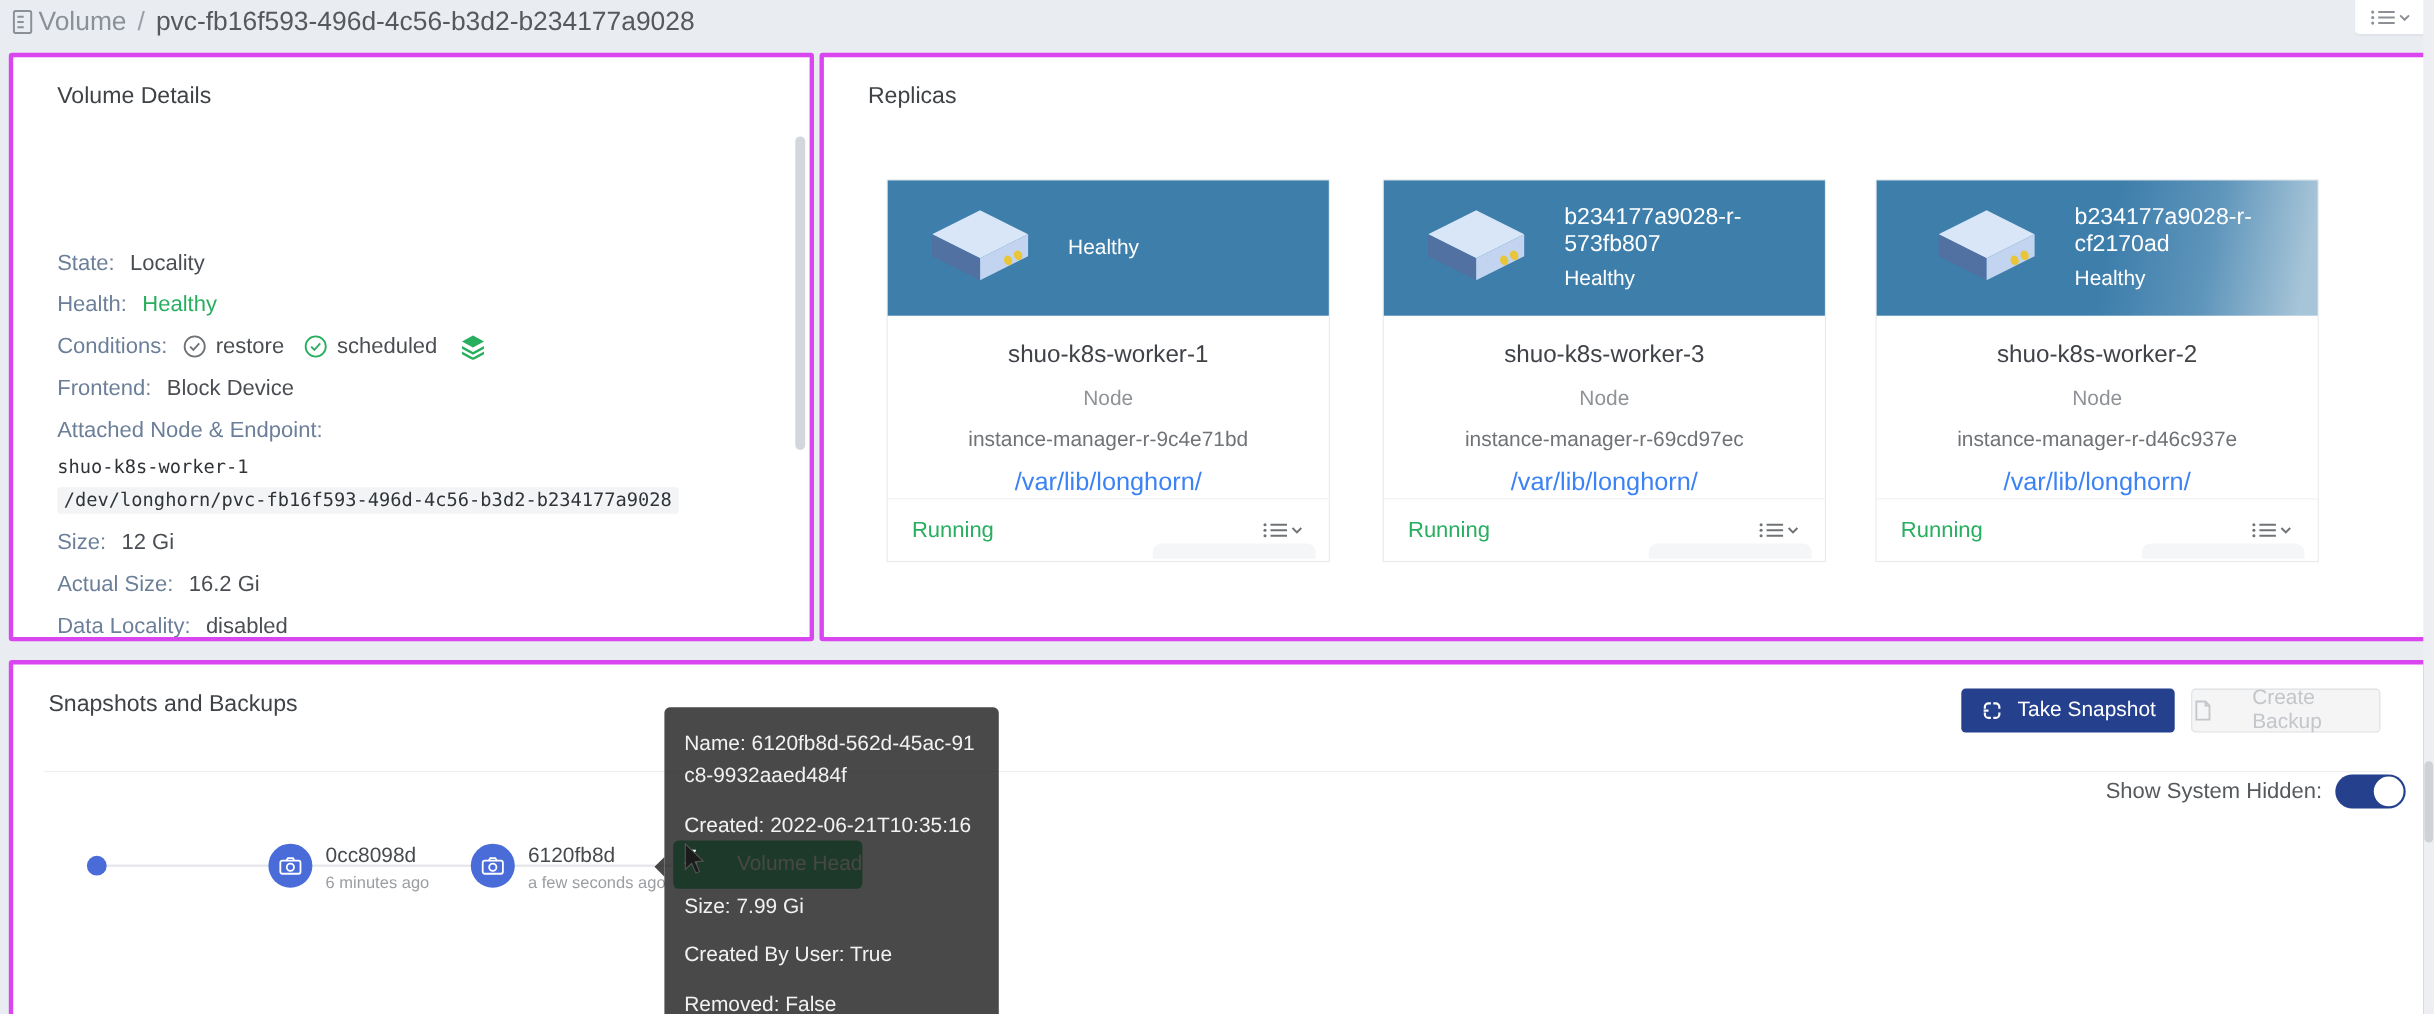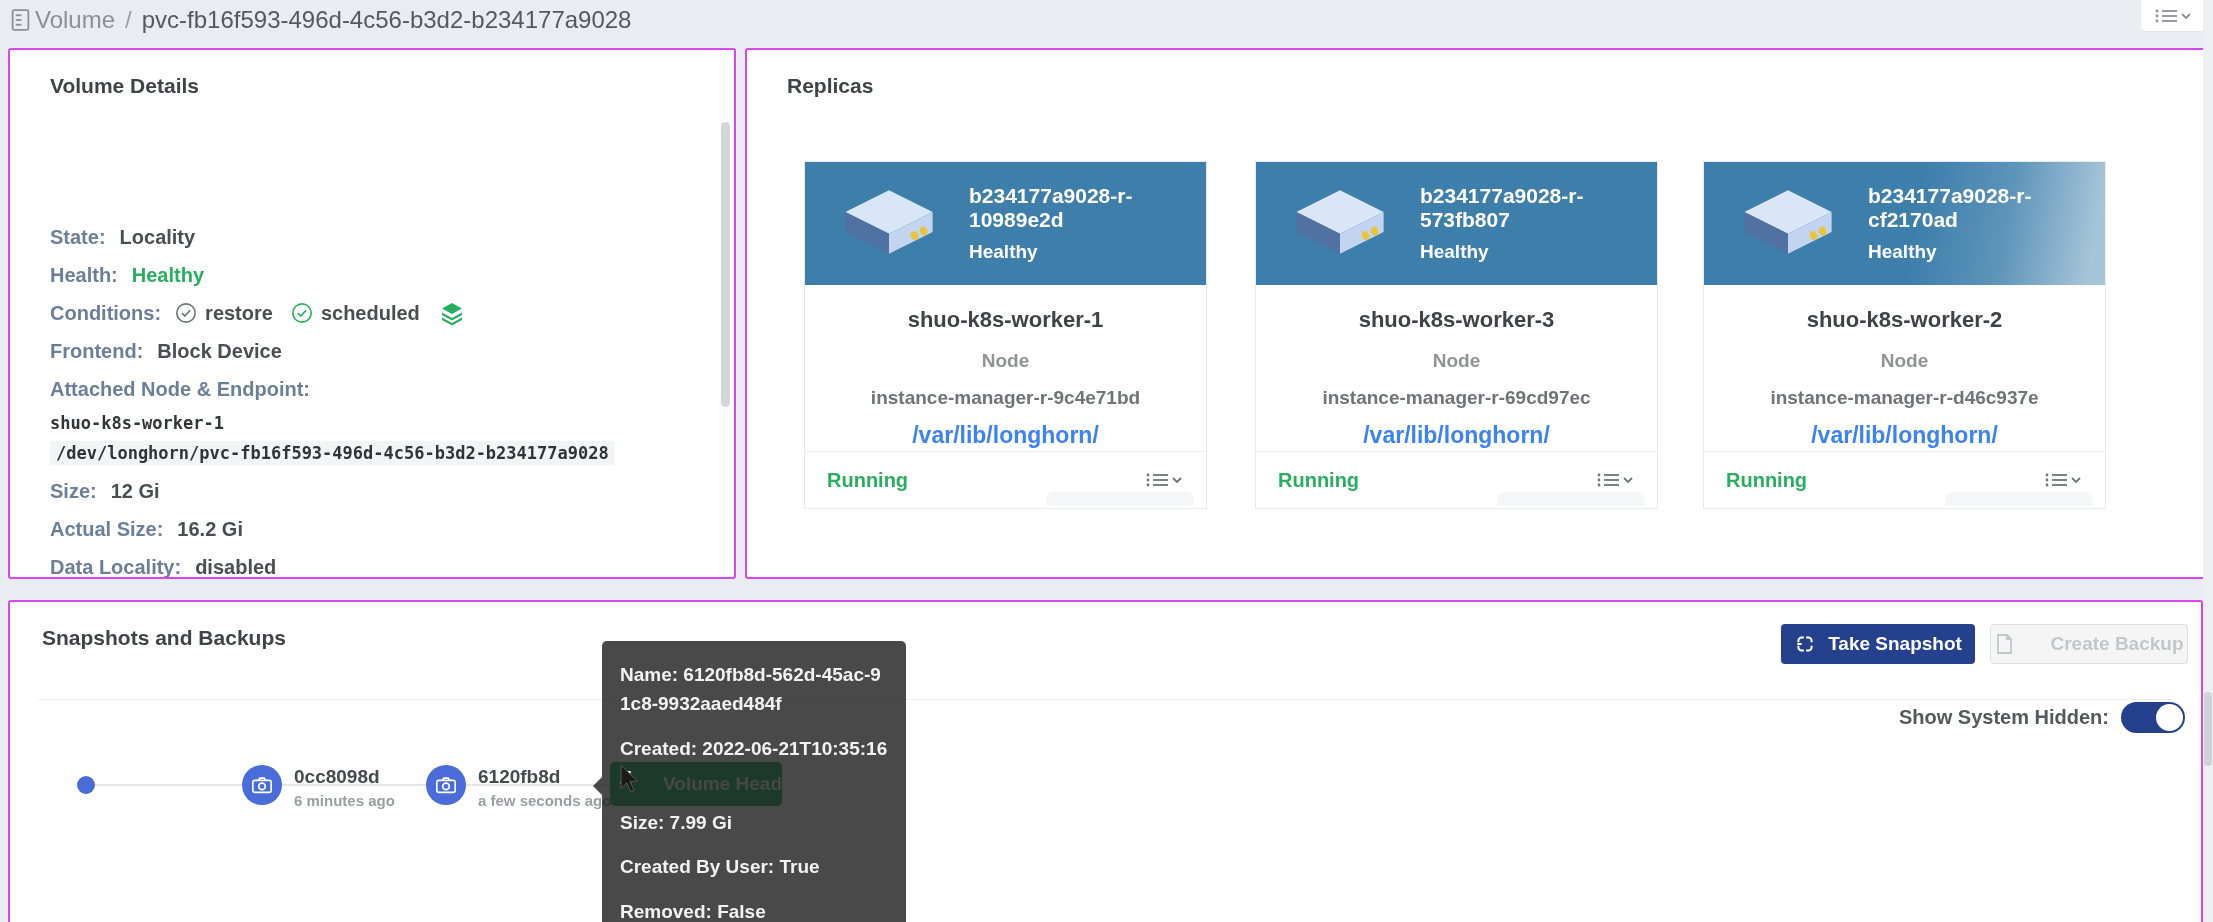--- a/index.html
+++ b/index.html
@@ -6,21 +6,21 @@
   body{font-family:"Liberation Sans","DejaVu Sans",sans-serif;}
   #canvas{position:relative;width:2213px;height:922px;background:#e9edf1;overflow:hidden;}
 
   
   .breadcrumb{position:absolute;top:6px;left:10px;display:flex;align-items:center;font-size:24px;color:#8b9096;}
   .breadcrumb .crumb-name{color:#55595e;}
   .breadcrumb .sep{margin:0 10px;color:#9aa0a6;}
   .top-menu-btn{position:absolute;top:0;right:8px;width:64px;height:31px;background:#ffffff;border-radius:0 0 4px 4px;display:flex;align-items:center;justify-content:center;box-shadow:0 1px 2px rgba(0,0,0,0.04);}
 
   
-  .panel{position:absolute;background:#ffffff;border:2px solid #d946ef;border-radius:3px;font-weight:bold;}
+  .panel{position:absolute;background:#ffffff;border:4px solid #d946ef;border-radius:3px;}
   .panel-title{position:absolute;top:24px;left:40px;font-size:21px;color:#3f4347;}
 
   #details-panel{left:8px;top:48px;width:724px;height:527px;overflow:hidden;}
   #replicas-panel{left:745px;top:48px;width:1460px;height:527px;}
   #snapshots-panel{left:8px;top:600px;width:2191px;height:330px;}
 
   
   .details-rows{position:absolute;left:40px;top:168px;right:30px;}
   .vrow{height:38px;display:flex;align-items:center;font-size:20px;}
   .vrow-mono{height:30px;display:flex;align-items:center;font-size:17px;font-family:"DejaVu Sans Mono","Liberation Mono",monospace;color:#303438;}
@@ -29,38 +29,38 @@
   .green{color:#27ae5e;}
   .mono-chip{background:#f3f4f6;padding:2px 6px;border-radius:2px;}
   .cond-item{display:flex;align-items:center;margin-right:18px;color:#4a4e53;}
   .cond-item svg{margin-right:8px;}
   .details-scrollbar{position:absolute;right:4px;top:72px;width:9px;height:285px;background:#d3d7db;border-radius:5px;}
 
   
   .replica-card{position:absolute;top:111px;width:401px;height:346px;background:#fff;border:1px solid #e7e9eb;}
   .rc-1{left:57px;} .rc-2{left:508px;} .rc-3{left:956px;}
   .rc-header{position:relative;height:123px;background:#3d7eab;display:flex;align-items:center;}
-  .rc-3 .rc-header{background:linear-gradient(100deg,#3d7eab 52%,#5d94ba 74%,#a7c5d8 96%);}
+  .rc-3 .rc-header{background:linear-gradient(100deg,#3d7eab 52%,#5d94ba 74%,#a7c5d8 96%);padding-left:16px;}
   .rc-disk{margin-left:34px;flex:0 0 auto;}
   .rc-head-text{margin-left:30px;color:#ffffff;}
   .rc-name{font-size:21px;margin-bottom:9px;}
   .rc-health{font-size:19px;}
   .rc-body{text-align:center;}
   .rc-node{font-size:22px;color:#3f4348;margin-top:22px;}
   .rc-nodetype{font-size:19px;color:#8f9397;margin-top:17px;}
   .rc-im{font-size:19px;color:#6f7377;margin-top:15px;}
   .rc-path{font-size:23px;color:#3b82f6;margin-top:13px;}
   .rc-footer{position:absolute;left:0;right:0;bottom:0;height:56px;border-top:1px solid #efefef;display:flex;align-items:center;justify-content:space-between;padding:0 22px;}
   .rc-status{font-size:20px;color:#27ae5e;}
   .rc-ghost{position:absolute;right:12px;bottom:2px;width:148px;height:14px;background:#f5f6f8;border-radius:8px 8px 0 0;}
 
   
   .snap-btn{position:absolute;top:22px;height:40px;border-radius:4px;display:flex;align-items:center;justify-content:center;font-size:19px;box-sizing:border-box;}
   #btn-take-snapshot{left:1771px;width:194px;background:#25418d;color:#ffffff;}
-  #btn-create-backup{left:1980px;width:198px;background:#f5f5f5;border:1px solid #dcdfe3;color:#c3c6ca;gap:24px;}
+  #btn-create-backup{left:1980px;width:172px;background:#f5f5f5;border:1px solid #dcdfe3;color:#c3c6ca;gap:24px;}
   .snap-btn svg{margin-right:12px;}
   .snap-divider{position:absolute;left:28px;right:28px;top:97px;border-top:1px solid #eceef1;}
   .hidden-row{position:absolute;top:100px;right:16px;display:flex;align-items:center;}
   .hidden-label{font-size:20px;color:#55585c;margin-right:12px;}
   .toggle{position:relative;width:64px;height:31px;background:#25418d;border-radius:16px;}
   .toggle-knob{position:absolute;top:2px;right:2px;width:27px;height:27px;background:#ffffff;border-radius:50%;}
 
   
   .tl-line{position:absolute;left:76px;top:182px;width:540px;height:2px;background:#e4e6e9;}
   .tl-dot{position:absolute;left:67px;top:174px;width:18px;height:18px;border-radius:50%;background:#4a6cd8;}
@@ -187,21 +187,20 @@
         <span class="rc-disk">
           <svg width="100" height="68" viewBox="0 0 110 74">
               <polygon points="55,2 103,26 55,50 7,26" fill="#d9e6f8"></polygon>
               <polygon points="7,26 55,50 55,72 7,48" fill="#5271a3"></polygon>
               <polygon points="55,50 103,26 103,48 55,72" fill="#c2d4f0"></polygon>
               <ellipse cx="83" cy="52" rx="4" ry="5" fill="#e9c53a" transform="rotate(-24 83 52)"></ellipse>
               <ellipse cx="93" cy="47" rx="4" ry="5" fill="#e9c53a" transform="rotate(-24 93 47)"></ellipse>
             </svg>
         </span>
         <div class="rc-head-text">
-          <div class="rc-name">b234177a9028-r-10989e2d</div>
           <div class="rc-health">Healthy</div>
         </div>
       </div>
       <div class="rc-body">
         <div class="rc-node">shuo-k8s-worker-1</div>
         <div class="rc-nodetype">Node</div>
         <div class="rc-im">instance-manager-r-9c4e71bd</div>
         <div class="rc-path">/var/lib/longhorn/</div>
       </div>
       <div class="rc-footer">

